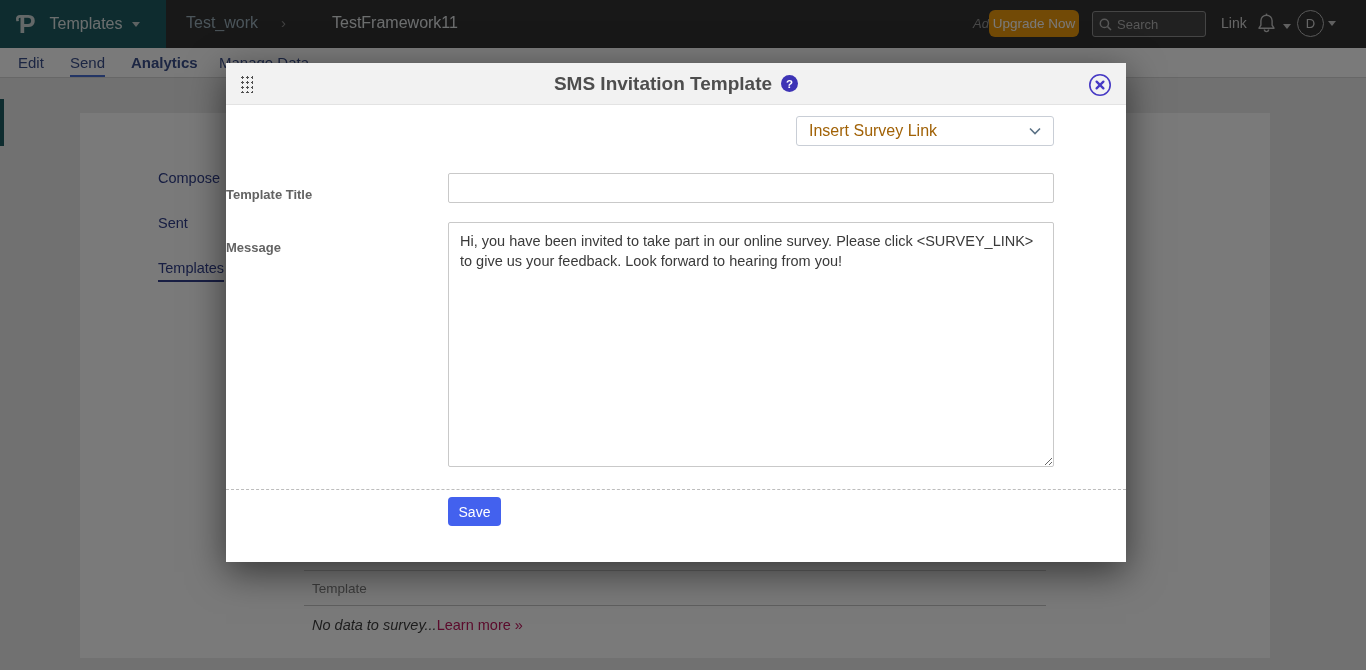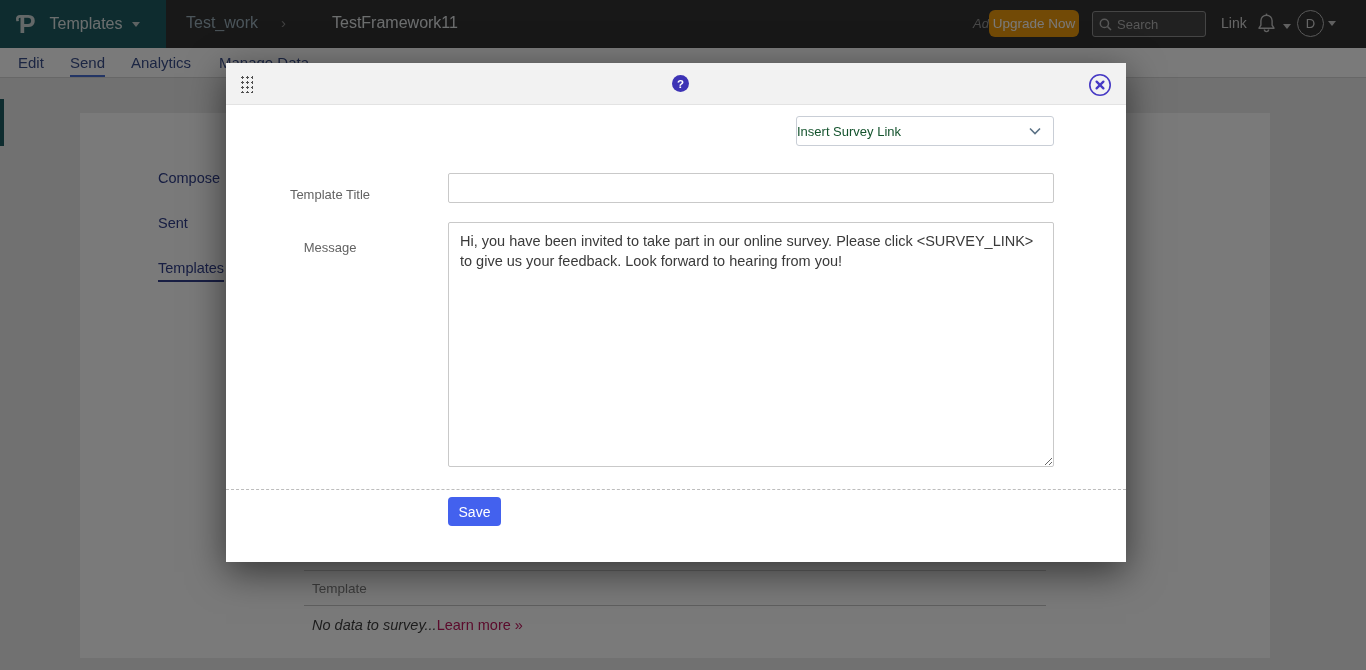--- a/index.html
+++ b/index.html
@@ -52,24 +52,24 @@
   #overlay { left:0; top:0; width:1366px; height:670px; background:rgba(0,0,0,0.52); z-index:10; }
   #modal { left:226px; top:63px; width:900px; height:499px; background:#ffffff; z-index:20; box-shadow:0 10px 35px rgba(0,0,0,0.55); }
   #modal-header { left:0; top:0; width:900px; height:42px; background:#f2f2f2; border-bottom:1px solid #e3e3e3; display:flex; align-items:center; justify-content:center; }
   #drag-handle { position:absolute; left:14px; top:12px; width:13px; height:18px; cursor:move;
      background-image:radial-gradient(#4f4f4f 1.1px, transparent 1.2px); background-size:5px 5px; background-position:0 0; }
   #modal-title { font-size:19px; font-weight:bold; color:#4e4e4e; }
   #modal-help { margin-left:9px; width:17px; height:17px; border-radius:50%; background:#3d33b5; color:#ffffff; font-size:11.5px; font-weight:bold; display:flex; align-items:center; justify-content:center; cursor:pointer; }
   #modal-close { position:absolute; left:862px; top:10px; width:24px; height:24px; cursor:pointer; }
 
   #insert-link-select { left:570px; top:53px; width:258px; height:30px; border:1px solid #c9ced6; border-radius:3px; background:#ffffff; display:flex; align-items:center; cursor:pointer; }
-  #insert-link-select .sel-label { font-size:13px; color:#14532d; flex:1; }
+  #insert-link-select .sel-label { margin-left:12px; font-size:16px; color:#a16207; flex:1; }
   #insert-link-select svg { margin-right:12px; }
 
-  .form-label { position:absolute; left:0; width:208px; text-align:center; font-size:13px; font-weight:normal; color:#636363; }
+  .form-label { position:absolute; left:0; width:208px; text-align:left; font-size:13px; font-weight:bold; color:#636363; }
   #title-label { top:124px; }
   #title-input { left:222px; top:110px; width:606px; height:30px; border:1px solid #c9c9c9; border-radius:2px; padding:0 10px; font-size:14px; color:#3a3a3a; font-family:inherit; outline:none; }
   #message-label { top:177px; }
   #message-textarea { left:222px; top:159px; width:606px; height:245px; border:1px solid #c9c9c9; border-radius:2px; padding:8px 11px; font-size:14.5px; line-height:20px; color:#3a3a3a; font-family:inherit; outline:none; resize:both; }
   #modal-divider { left:0; top:426px; width:900px; height:0; border-top:1px dashed #bdbdbd; }
   #save-btn { left:222px; top:434px; width:53px; height:29px; background:#4361ee; color:#ffffff; font-size:14px; border:none; border-radius:4px; cursor:pointer; font-family:inherit; }
 </style>
 </head>
 <body>
 
@@ -109,41 +109,42 @@
 
     <div id="avatar-wrap" class="abs">
       <span id="avatar-circle">D</span>
       <span class="caret"></span>
     </div>
   </div>
 
   <div id="navbar" class="abs">
     <span class="nav-tab" style="left:18px;">Edit</span>
     <span class="nav-tab active" style="left:70px;">Send</span>
-    <span class="nav-tab" style="left:131px;">Analytics</span>
+    <span class="nav-tab" style="left:131px;font-weight:bold;">Analytics</span>
     <span class="nav-tab" style="left:219px;">Manage Data</span>
   </div>
 
   <div id="edge-tab" class="abs"></div>
 
   <div id="panel" class="abs">
     <span class="side-link" style="top:57px;">Compose</span>
     <span class="side-link" style="top:102px;">Sent</span>
     <span class="side-link active" style="top:147px;">Templates</span>
 
     <div id="tpl-table-topline" class="abs"></div>
     <span id="tpl-table-header" class="abs">Template</span>
     <div id="tpl-table-midline" class="abs"></div>
     <div id="tpl-empty" class="abs"><span>No data to survey...</span><a>Learn more »</a></div>
   </div>
 
   <div id="overlay" class="abs"></div>
 
   <div id="modal" class="abs">
     <div id="modal-header" class="abs">
+      <span id="modal-title">SMS Invitation Template</span>
       <span id="modal-help">?</span>
     </div>
     <div id="drag-handle"></div>
     <svg id="modal-close" viewBox="0 0 24 24">
       <circle cx="12" cy="12" r="10.2" fill="none" stroke="#4639c4" stroke-width="1.6"></circle>
       <path d="M8.6 8.6l6.8 6.8M15.4 8.6l-6.8 6.8" stroke="#4639c4" stroke-width="2.3" stroke-linecap="round"></path>
     </svg>
 
     <div id="insert-link-select" class="abs">
       <span class="sel-label">Insert Survey Link</span>

